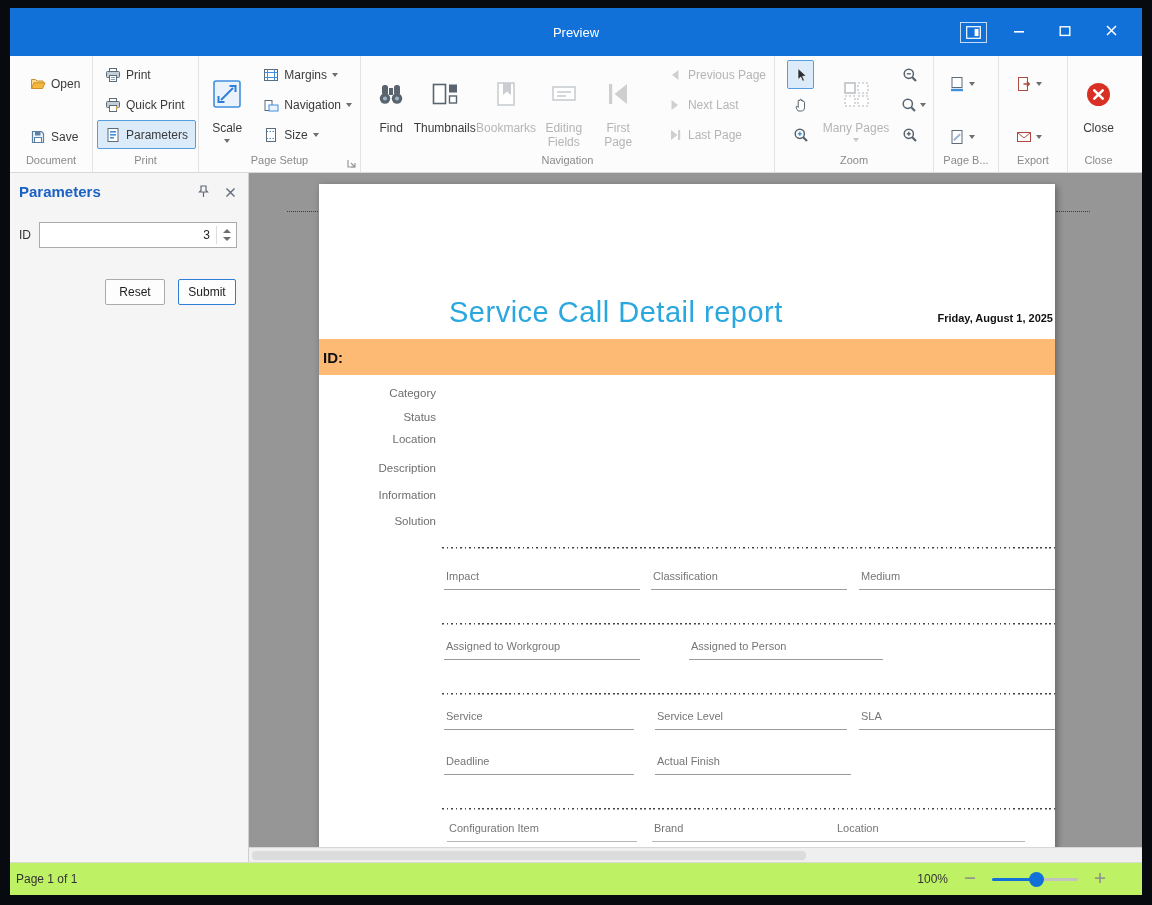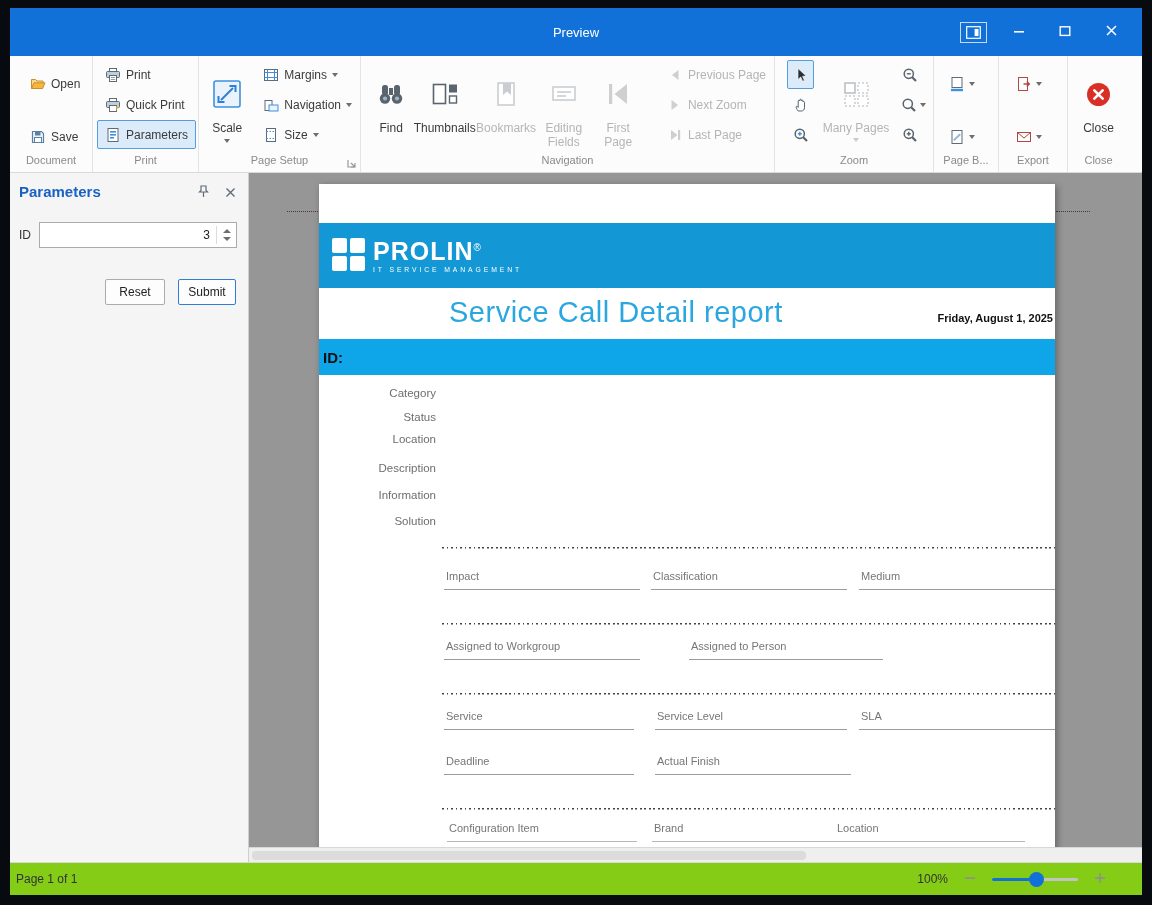--- a/index.html
+++ b/index.html
@@ -65,32 +65,32 @@
   .page{position:absolute;left:70px;top:11px;width:736px;height:1400px;background:#fff;box-shadow:2px 2px 7px rgba(0,0,0,.35)}
   .band{position:absolute;left:0;top:39px;width:736px;height:65px;background:#1497d5}
   .logo{position:absolute;left:13px;top:12px;display:flex;align-items:flex-start;gap:8px}
   .logo-grid{display:grid;grid-template-columns:15px 15px;grid-template-rows:15px 15px;gap:3px;margin-top:3px}
   .logo-grid i{background:#fff;border-radius:2px}
   .logo-name{font-size:25px;font-weight:bold;color:#fff;letter-spacing:1px;line-height:26px}
   .logo-name .reg{font-size:10px;vertical-align:super;font-weight:normal}
   .logo-sub{font-size:6.8px;color:#fff;letter-spacing:2.9px;margin-top:2px;white-space:nowrap}
   .rtitle{position:absolute;left:130px;top:112px;font-size:29px;color:#2aa7df;letter-spacing:.5px}
   .rdate{position:absolute;right:2px;top:128px;font-size:11px;font-weight:bold;color:#111}
-  .idband{position:absolute;left:0;top:155px;width:736px;height:36px;background:#0ea5e9;display:flex;align-items:center}
+  .idband{position:absolute;left:0;top:155px;width:736px;height:36px;background:#fdba74;display:flex;align-items:center}
   .idband span{font-size:15px;font-weight:bold;color:#111;padding-left:4px}
   .sidelabels{position:absolute;left:0;top:203px;width:117px;height:150px}
   .sidelabels span{position:absolute;right:0;font-size:11.5px;color:#6e6e6e;white-space:nowrap}
   .dotline{position:absolute;left:123px;width:613px;height:2px;background-image:repeating-linear-gradient(90deg,#444 0 1.5px,transparent 1.5px 4.5px);background-size:100% 1.5px;background-repeat:no-repeat}
   .fld{position:absolute;height:22px;border-bottom:1px solid #9b9b9b;font-size:11px;color:#767676;padding:2px 0 0 2px;white-space:nowrap}
   .fld.nol{border-bottom-color:#b7b7b7}
   .hscroll{position:absolute;left:0;right:0;bottom:0;height:15px;background:#efefef;border-top:1px solid #d7d7d7}
   .hthumb{position:absolute;left:3px;top:3px;height:9px;width:62%;background:#dcdcdc;border-radius:4px}
 
   
-  .statusbar{flex:0 0 33px;background:#84cc16;border-top:1px solid #d9d9d9;display:flex;align-items:center;font-size:12px;color:#333}
+  .statusbar{flex:0 0 33px;background:#bef264;border-top:1px solid #d9d9d9;display:flex;align-items:center;font-size:12px;color:#333}
   .sb-left{padding-left:6px}
   .sb-right{margin-left:auto;display:flex;align-items:center;gap:16px;padding-right:36px}
   .zoomtrack{width:86px;height:3px;background:#c2c2c2;border-radius:2px;position:relative}
   .zoomfill{position:absolute;left:0;top:0;height:3px;width:44px;background:#1171d8;border-radius:2px}
   .zoomthumb{position:absolute;left:37px;top:-6px;width:15px;height:15px;border-radius:50%;background:#1171d8}
 </style>
 </head>
 <body>
 
 <div class="window">
@@ -313,21 +313,21 @@
                 </svg>
             </span>
             <span>Previous Page</span>
           </div>
           <div class="sbtn disabled">
             <span class="ic">
               <svg width="14" height="14" viewBox="0 0 14 14">
                   <path d="M3.5 2 L10 7 L3.5 12 Z" fill="#cfcfcf"></path>
                 </svg>
             </span>
-            <span>Next Zoom</span>
+            <span>Next Last</span>
           </div>
           <div class="sbtn disabled">
             <span class="ic">
               <svg width="14" height="14" viewBox="0 0 14 14">
                   <path d="M3 2 L9.5 7 L3 12 Z" fill="#cfcfcf"></path>
                   <rect x="10" y="2" width="2.2" height="10" fill="#cfcfcf"></rect>
                 </svg>
             </span>
             <span>Last Page</span>
           </div>
@@ -508,34 +508,20 @@
         <div class="pbtn reset">Reset</div>
         <div class="pbtn submit">Submit</div>
       </div>
     </div>
 
     <div class="docarea">
       <div class="guide guide-left"></div>
       <div class="guide guide-right"></div>
 
       <div class="page">
-        <div class="band">
-          <div class="logo">
-            <div class="logo-grid">
-                <i></i>
-                <i></i>
-                <i></i>
-                <i></i>
-              </div>
-            <div class="logo-text">
-              <div class="logo-name"><span>PROLIN</span><span class="reg">®</span></div>
-              <div class="logo-sub">IT SERVICE MANAGEMENT</div>
-            </div>
-          </div>
-        </div>
 
         <div class="rtitle">Service Call Detail report</div>
         <div class="rdate">Friday, August 1, 2025</div>
 
         <div class="idband">
           <span>ID:</span>
         </div>
 
         <div class="sidelabels">
           <span style="top:0">Category</span>

